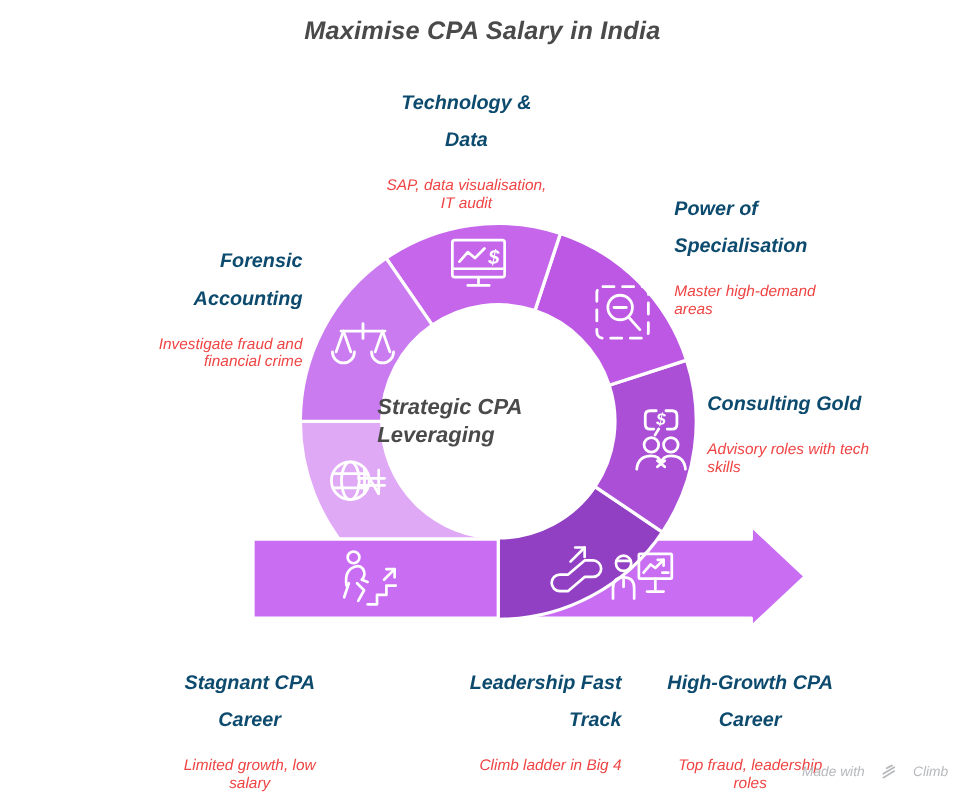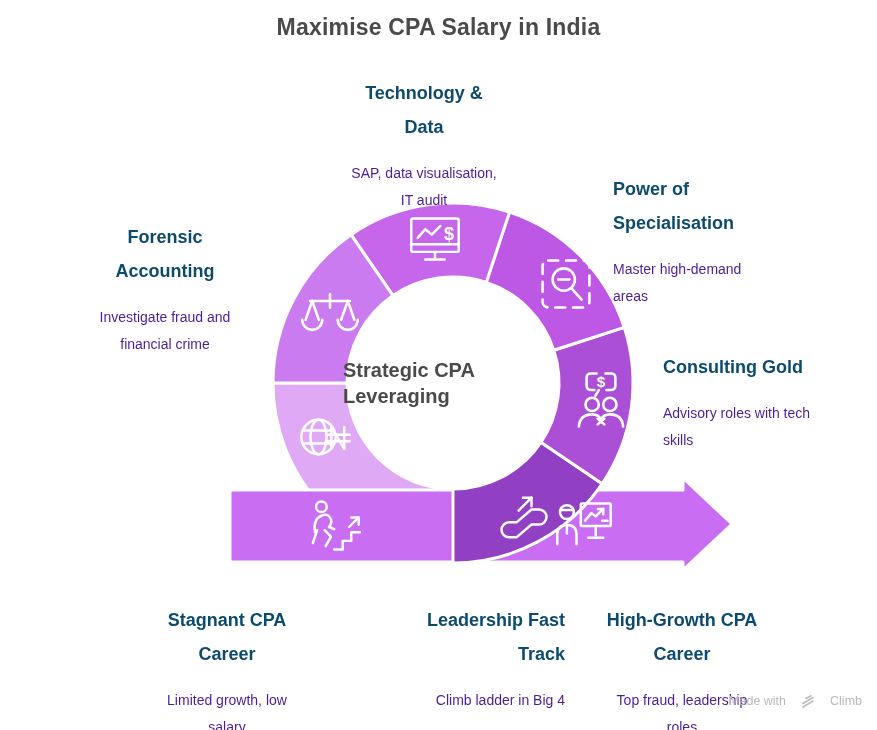--- a/index.html
+++ b/index.html
@@ -1,33 +1,33 @@
 <!DOCTYPE html>
 <html><head>
 <meta charset="utf-8">
 <style>
   html,body{margin:0;padding:0;background:#fff;}
   .stage{position:relative;width:877px;height:730px;background:#fff;overflow:hidden;
-         font-family:"Liberation Sans","DejaVu Sans",sans-serif;}
+         font-family:"Liberation Sans","DejaVu Sans",sans-serif;font-style:italic;}
   .ws{white-space:pre-line;}
   #page-title{position:absolute;top:14px;left:0;width:877px;text-align:center;margin:0;
               font-size:23px;font-weight:700;color:#4a4a4a;letter-spacing:.2px;}
   #ring{position:absolute;left:0;top:0;}
   .icon{position:absolute;}
   .icon svg{display:block;}
   .icon *{stroke:#fff;stroke-width:2.3;fill:none;stroke-linecap:round;stroke-linejoin:round;}
   .icon text{fill:#fff;stroke:none;font-weight:700;font-family:"Liberation Sans",sans-serif;}
   .sec{position:absolute;}
   .sec h3{margin:0 0 16px 0;font-size:18px;line-height:34px;font-weight:700;color:#0c4a6e;}
-  .sec p{margin:0;font-size:14px;line-height:27px;color:#4c1d95;}
+  .sec p{margin:0;font-size:14px;line-height:16px;color:#ef4444;}
   .t-center{text-align:center;}
-  .t-right{text-align:center;}
+  .t-right{text-align:right;}
   #lab-tech{left:304px;top:76px;width:240px;}
   #lab-power{left:613px;top:172px;width:200px;}
-  #lab-consult{left:663px;top:350px;width:200px;}
+  #lab-consult{left:643px;top:350px;width:200px;}
   #lab-forensic{left:55px;top:220px;width:220px;}
   #lab-intl{left:15px;top:386px;width:200px;}
   #lab-stagnant{left:117px;top:603px;width:220px;}
   #lab-leader{left:345px;top:603px;width:220px;text-align:right;}
   #lab-high{left:567px;top:603px;width:230px;}
   #center-label{position:absolute;left:343px;top:357px;width:220px;text-align:left;
                 font-size:20px;line-height:26px;font-weight:700;color:#4a4a4a;}
   #watermark{position:absolute;top:694px;right:15px;display:flex;align-items:center;gap:15px;
              font-size:12.5px;color:#b7b9bc;}
   #watermark svg{display:block;}

